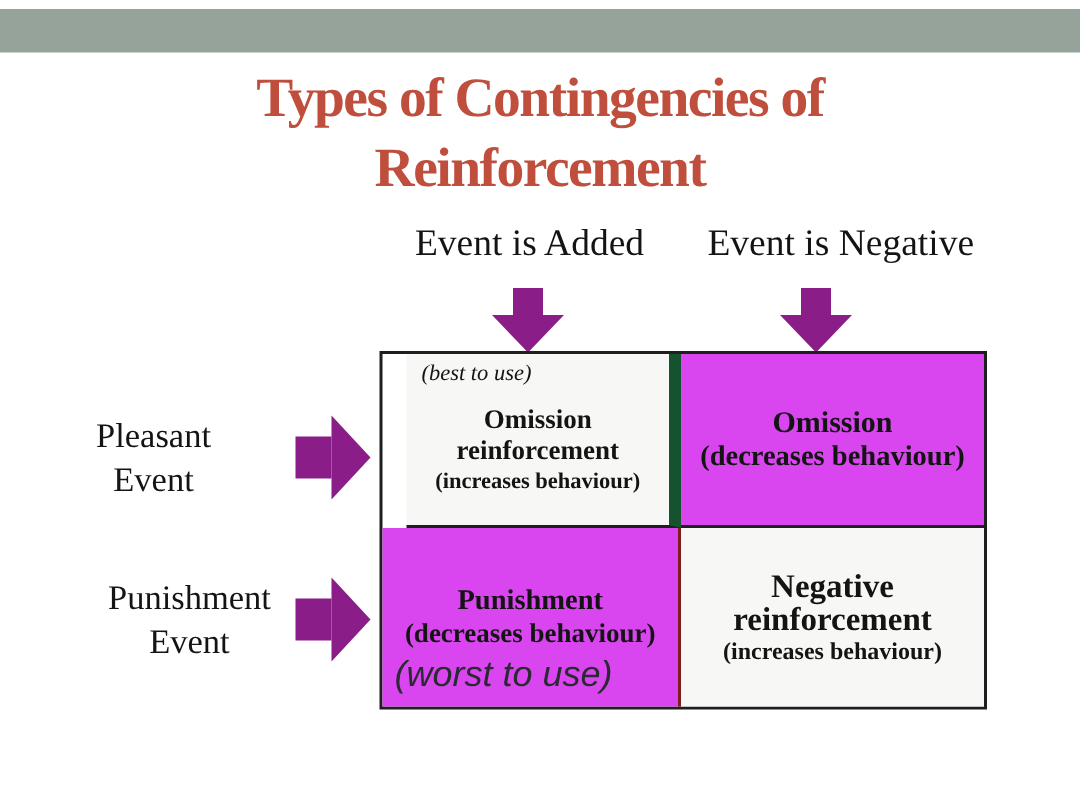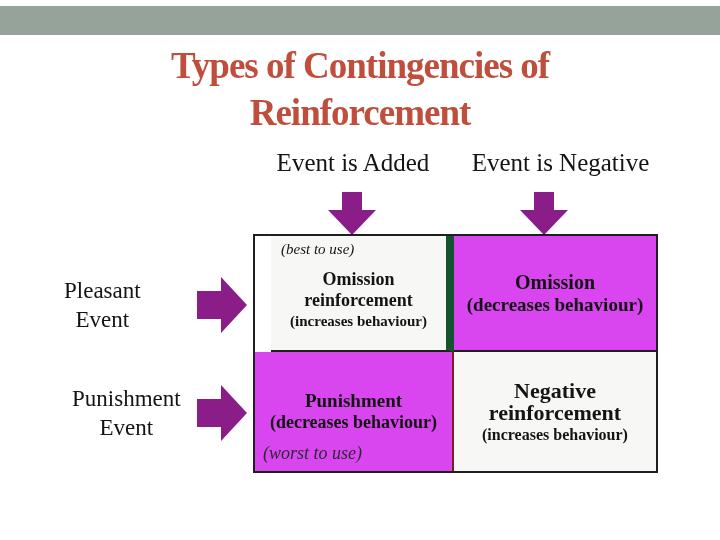--- a/index.html
+++ b/index.html
@@ -61,22 +61,22 @@
   .cell-tr .effect { font-size:19px; }
   .cell-bl .term { font-size:19px; line-height:22px; }
   .cell-bl .effect { font-size:18px; }
   .cell-br .term { font-size:22px; line-height:22px; }
   .cell-br .effect { font-size:16px; margin-top:2px; }
   .note-best {
     position:absolute; top:5px; left:10px; font-style:italic; font-size:15px;
     font-weight:normal; font-family:"Liberation Serif", serif;
   }
   .note-worst {
-    position:absolute; bottom:7px; left:8px; font-style:italic; font-size:18px;
-    font-weight:normal; font-family:Liberation Serif, serif; color:#2a2a32;
+    position:absolute; bottom:7px; left:8px; font-style:italic; font-size:24px;
+    font-weight:normal; font-family:Liberation Sans, sans-serif; color:#2a2a32;
   }
 </style>
 </head>
 <body>
 
 <div class="slide">
 
   <div class="top-band"></div>
 
   <h1 class="title">

